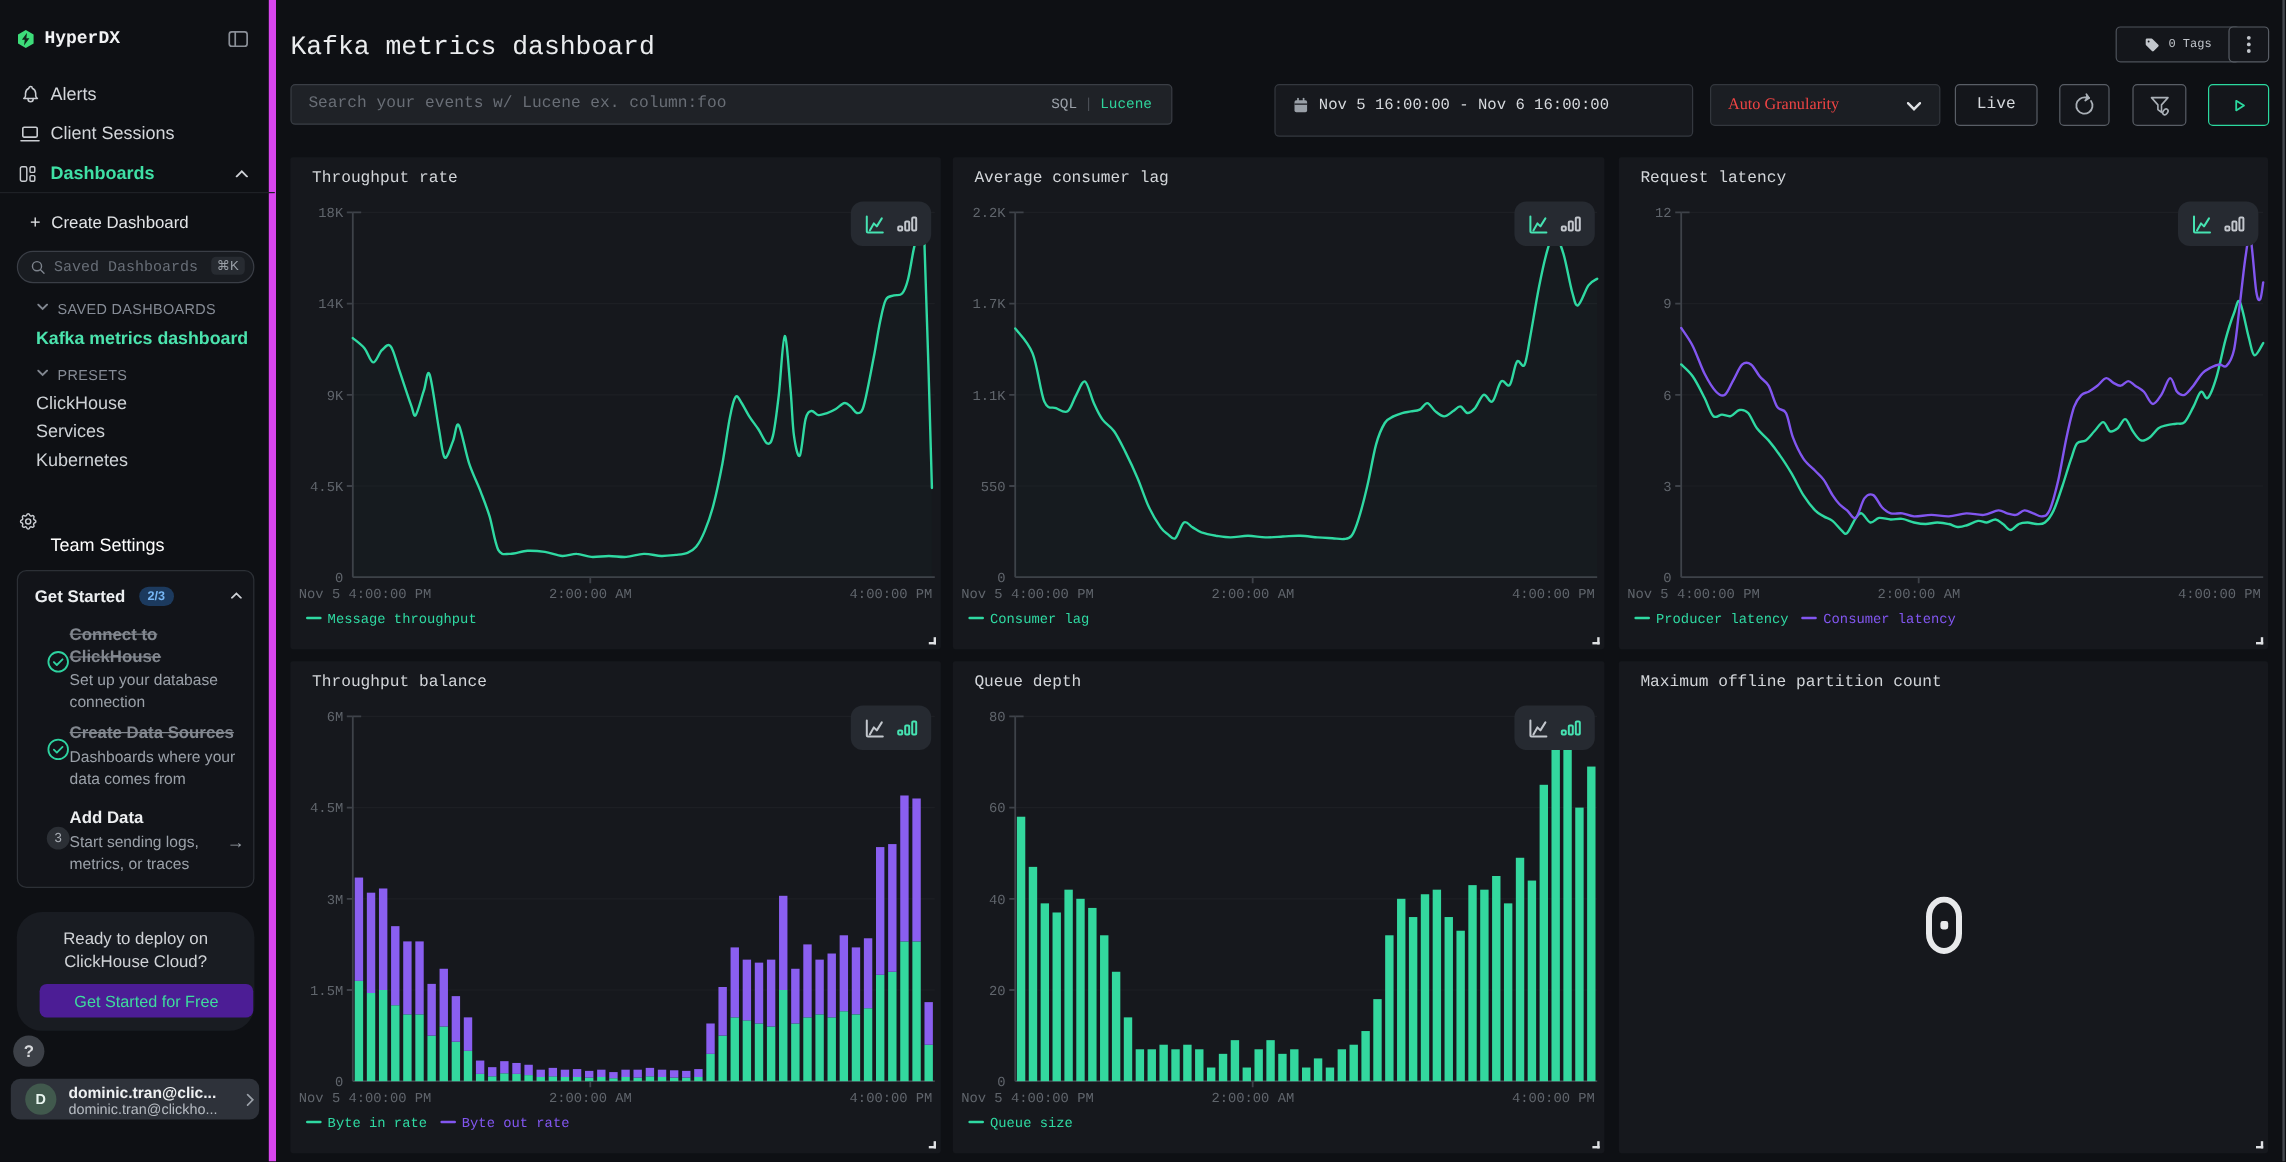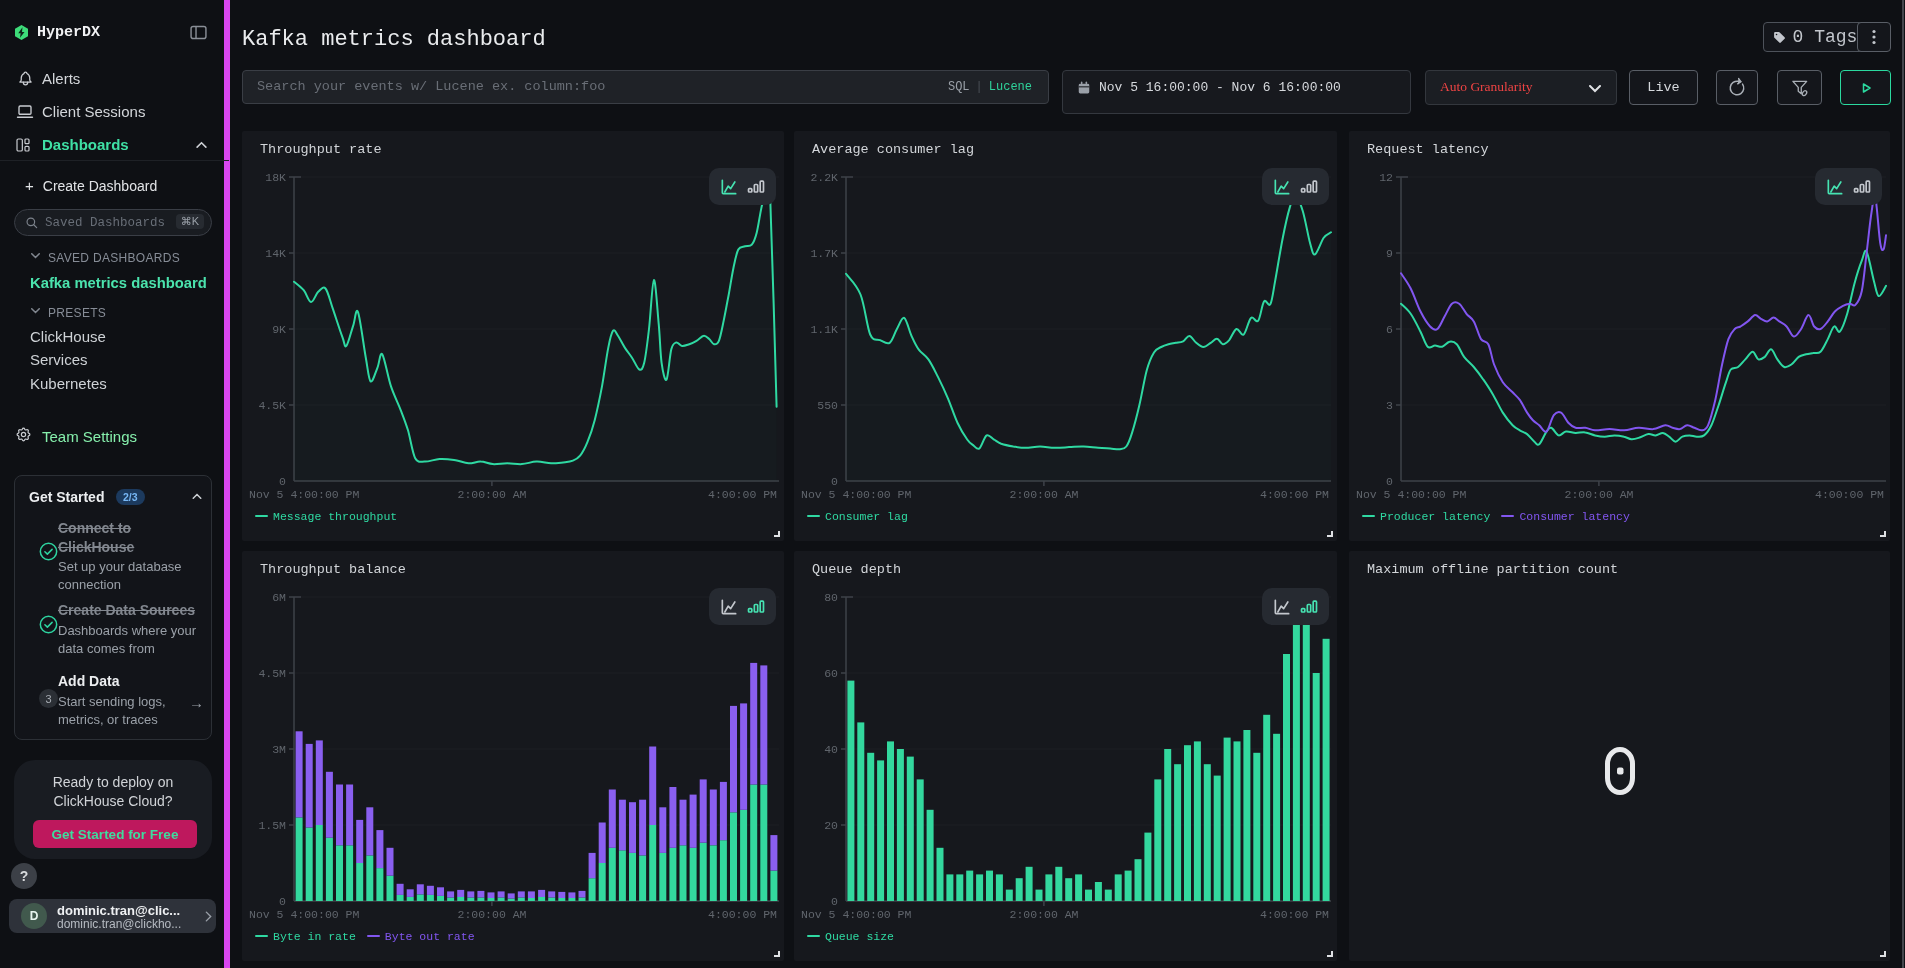--- a/index.html
+++ b/index.html
@@ -73,21 +73,21 @@
     </svg>
   <div class="abs" style="left:48px;top:306px;color:#868c96;font-size:12px;letter-spacing:0.3px">PRESETS</div>
   <div class="abs" style="left:30px;top:328px;color:#ced2d6;font-size:15px">ClickHouse</div>
   <div class="abs" style="left:30px;top:351px;color:#ced2d6;font-size:15px">Services</div>
   <div class="abs" style="left:30px;top:375px;color:#ced2d6;font-size:15px">Kubernetes</div>
 
   <svg class="abs" style="left:15px;top:426px" width="17" height="17" viewBox="0 0 24 24" fill="none" stroke="#c9ccd1" stroke-width="1.7" stroke-linecap="round" stroke-linejoin="round">
       <path d="M10.325 4.317c.426-1.756 2.924-1.756 3.35 0a1.724 1.724 0 0 0 2.573 1.066c1.543-.94 3.31.826 2.37 2.37a1.724 1.724 0 0 0 1.065 2.572c1.756.426 1.756 2.924 0 3.35a1.724 1.724 0 0 0-1.066 2.573c.94 1.543-.826 3.31-2.37 2.37a1.724 1.724 0 0 0-2.572 1.065c-.426 1.756-2.924 1.756-3.35 0a1.724 1.724 0 0 0-2.573-1.066c-1.543.94-3.31-.826-2.37-2.37a1.724 1.724 0 0 0-1.065-2.572c-1.756-.426-1.756-2.924 0-3.35a1.724 1.724 0 0 0 1.066-2.573c-.94-1.543.826-3.31 2.37-2.37c1 .608 2.296.07 2.572-1.065z"></path>
       <circle cx="12" cy="12" r="3"></circle>
     </svg>
-  <div class="abs" style="left:42px;top:428px;color:#86efac;font-size:15px">Team Settings</div>
+  <div class="abs" style="left:42px;top:446px;color:#ffffff;font-size:15px">Team Settings</div>
 
   <div class="abs" style="left:14px;top:475px;width:198px;height:265px;border:1px solid #2c3036;border-radius:8px;background:#121419">
     <div class="abs" style="left:14px;top:13px;color:#eceef0;font-size:14px;font-weight:bold">Get Started</div>
     <div class="abs" style="left:101px;top:13px;background:#1c3a5e;color:#77b7f5;font-size:10.5px;font-weight:bold;border-radius:9px;padding:2px 7px">2/3</div>
     <svg class="abs" style="left:177px;top:17px" width="10" height="6" viewBox="0 0 12 8" fill="none" stroke="#cdd0d5" stroke-width="2" stroke-linecap="round">
         <path d="M1 7l5-5 5 5"></path>
       </svg>
     <svg class="abs" style="left:24px;top:66px" width="19" height="19" viewBox="0 0 20 20" fill="none">
         <circle cx="10" cy="10" r="8.6" stroke="#2ed3a0" stroke-width="1.6"></circle>
         <path d="M6.2 10.2l2.6 2.6 5-5" stroke="#2ed3a0" stroke-width="1.6" stroke-linecap="round" stroke-linejoin="round"></path>
@@ -101,50 +101,50 @@
     <div class="abs" style="left:43px;top:126px;color:#82878f;font-size:14px;font-weight:bold;text-decoration:line-through">Create Data Sources</div>
     <div class="abs" style="left:43px;top:146px;color:#9aa0a8;font-size:13px;line-height:18px;width:140px">Dashboards where your data comes from</div>
     <div class="abs" style="left:24px;top:213px;width:19px;height:19px;border-radius:50%;background:#2b2f35;color:#a8adb4;font-size:11px;display:flex;align-items:center;justify-content:center">3</div>
     <div class="abs" style="left:43px;top:197px;color:#eceef0;font-size:14px;font-weight:bold">Add Data</div>
     <div class="abs" style="left:43px;top:217px;color:#9aa0a8;font-size:13px;line-height:18px;width:118px">Start sending logs, metrics, or traces</div>
     <div class="abs" style="left:174px;top:218px;color:#9aa0a8;font-size:15px">→</div>
   </div>
 
   <div class="abs" style="left:14px;top:760px;width:198px;height:99px;border-radius:21px;background:#191c22;text-align:center">
     <div style="margin-top:13px;color:#d0d3d7;font-size:14px;line-height:19px">Ready to deploy on<br>ClickHouse Cloud?</div>
-    <div class="abs" style="left:19px;top:60px;width:164px;height:28px;background:#be185d;border-radius:6px;color:#3edc9e;font-size:13.5px;font-weight:bold;display:flex;align-items:center;justify-content:center">Get Started for Free</div>
+    <div class="abs" style="left:19px;top:60px;width:178px;height:28px;background:#4c1d95;border-radius:6px;color:#3edc9e;font-size:13.5px;font-weight:normal;display:flex;align-items:center;justify-content:center">Get Started for Free</div>
   </div>
 
   <div class="abs" style="left:11px;top:863px;width:26px;height:26px;border-radius:50%;background:#3c4047;color:#d8dadd;font-weight:bold;font-size:14px;display:flex;align-items:center;justify-content:center">?</div>
 
   <div class="abs" style="left:9px;top:899px;width:207px;height:34px;background:#2e323a;border-radius:8px">
     <div class="abs" style="left:12px;top:4px;width:26px;height:26px;border-radius:50%;background:#41594d;color:#e8f5ef;font-size:12px;font-weight:bold;display:flex;align-items:center;justify-content:center">D</div>
     <div class="abs" style="left:48px;top:4px;color:#eef0f2;font-size:13px;font-weight:bold">dominic.tran@clic...</div>
     <div class="abs" style="left:48px;top:18px;color:#b6bbc2;font-size:12px">dominic.tran@clickho...</div>
     <svg class="abs" style="left:196px;top:12px" width="7" height="11" viewBox="0 0 8 12" fill="none" stroke="#9aa0a8" stroke-width="1.6" stroke-linecap="round">
         <path d="M1.5 1l5 5-5 5"></path>
       </svg>
   </div>
 </div>
 
 <div class="abs" style="left:242px;top:27px;font-family:'Liberation Mono',monospace;font-size:22px;color:#eaecee">Kafka metrics dashboard</div>
 
-<div class="btn" style="left:1763px;top:22px;width:104px;height:30px;font-size:18px;color:#c2c6cc;gap:7px;border-color:#4d525a">
+<div class="btn" style="left:1763px;top:22px;width:104px;height:30px;font-size:10px;color:#c2c6cc;gap:7px;border-color:#4d525a">
 <svg width="13" height="13" viewBox="0 0 24 24" fill="#c2c6cc">
       <path d="M21.4 11.6l-9-9A2 2 0 0 0 11 2H4a2 2 0 0 0-2 2v7c0 .5.2 1 .6 1.4l9 9a2 2 0 0 0 2.8 0l7-7a2 2 0 0 0 0-2.8zM6.5 8A1.5 1.5 0 1 1 8 6.5 1.5 1.5 0 0 1 6.5 8z"></path>
     </svg>0 Tags</div>
 <div class="btn" style="left:1857px;top:22px;width:34px;height:30px">
     <svg width="4" height="16" viewBox="0 0 4 16" fill="#c2c6cc">
       <circle cx="2" cy="2.5" r="1.6"></circle>
       <circle cx="2" cy="8" r="1.6"></circle>
       <circle cx="2" cy="13.5" r="1.6"></circle>
     </svg>
   </div>
 
-<div class="abs" style="left:242px;top:70px;width:807px;height:34px;background:#1f2227;border:1px solid #3a3e45;border-radius:4px">
+<div class="abs" style="left:242px;top:70px;width:735px;height:34px;background:#1f2227;border:1px solid #3a3e45;border-radius:4px">
   <span class="abs mono" style="left:14px;top:8px;font-size:13.5px;color:#696e76">Search your events w/ Lucene ex. column:foo</span>
   <span class="abs mono" style="right:16px;top:9px;font-size:12px"><span style="color:#9aa0a8">SQL</span><span style="color:#4a4e55;margin:0 6px">|</span><span style="color:#2fd39b">Lucene</span></span>
 </div>
 <div class="abs" style="left:1062px;top:70px;width:349px;height:44px;background:#17191e;border:1px solid #34383f;border-radius:4px">
   <svg class="abs" style="left:14px;top:10px" width="14" height="14" viewBox="0 0 24 24">
       <rect x="3" y="4.5" width="18" height="17" rx="2.5" fill="#9aa0a8"></rect>
       <line x1="3" y1="10" x2="21" y2="10" stroke="#17191e" stroke-width="1.8"></line>
       <line x1="8" y1="2" x2="8" y2="6" stroke="#9aa0a8" stroke-width="2.4" stroke-linecap="round"></line>
       <line x1="16" y1="2" x2="16" y2="6" stroke="#9aa0a8" stroke-width="2.4" stroke-linecap="round"></line>
     </svg>

